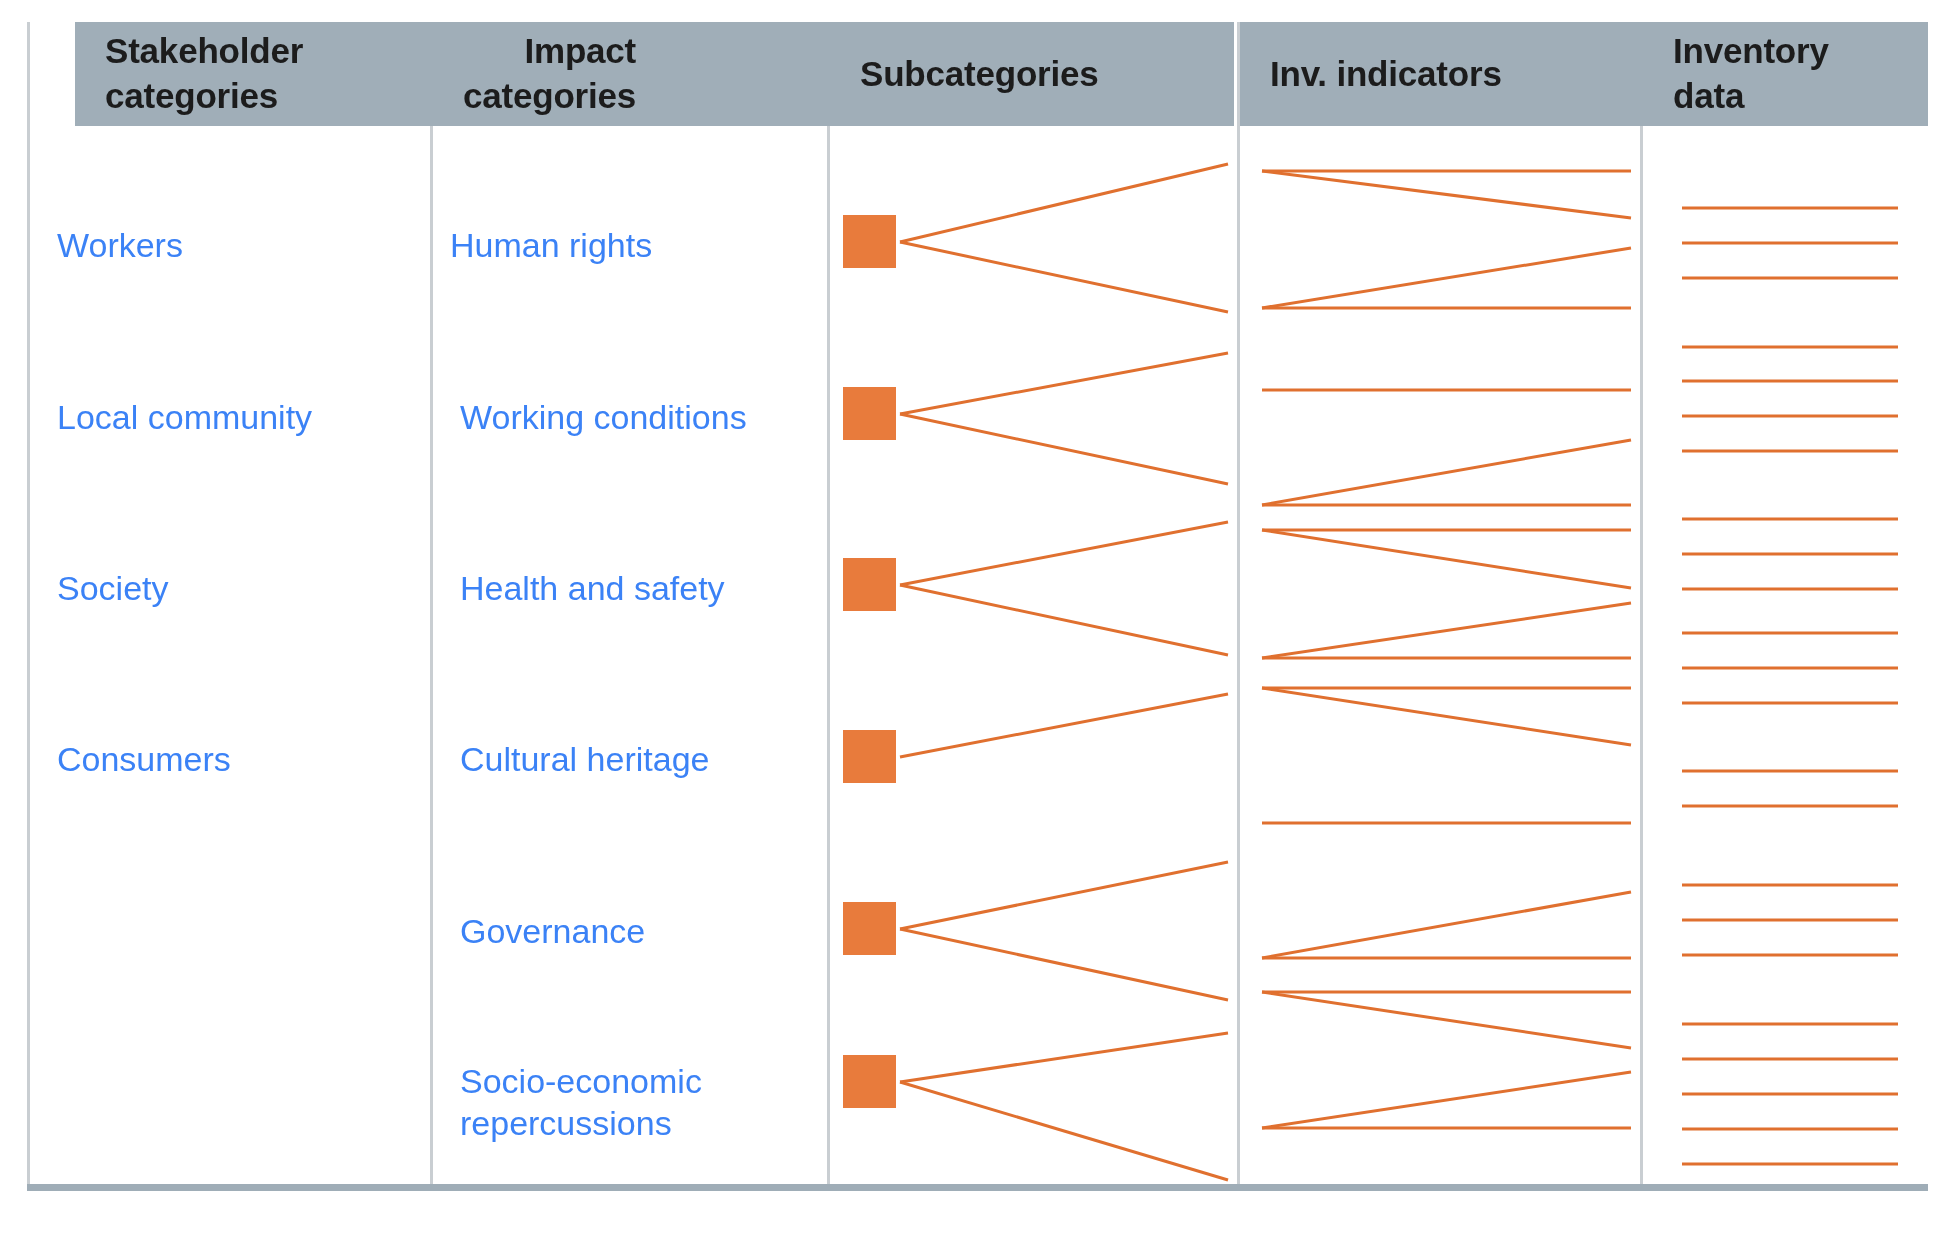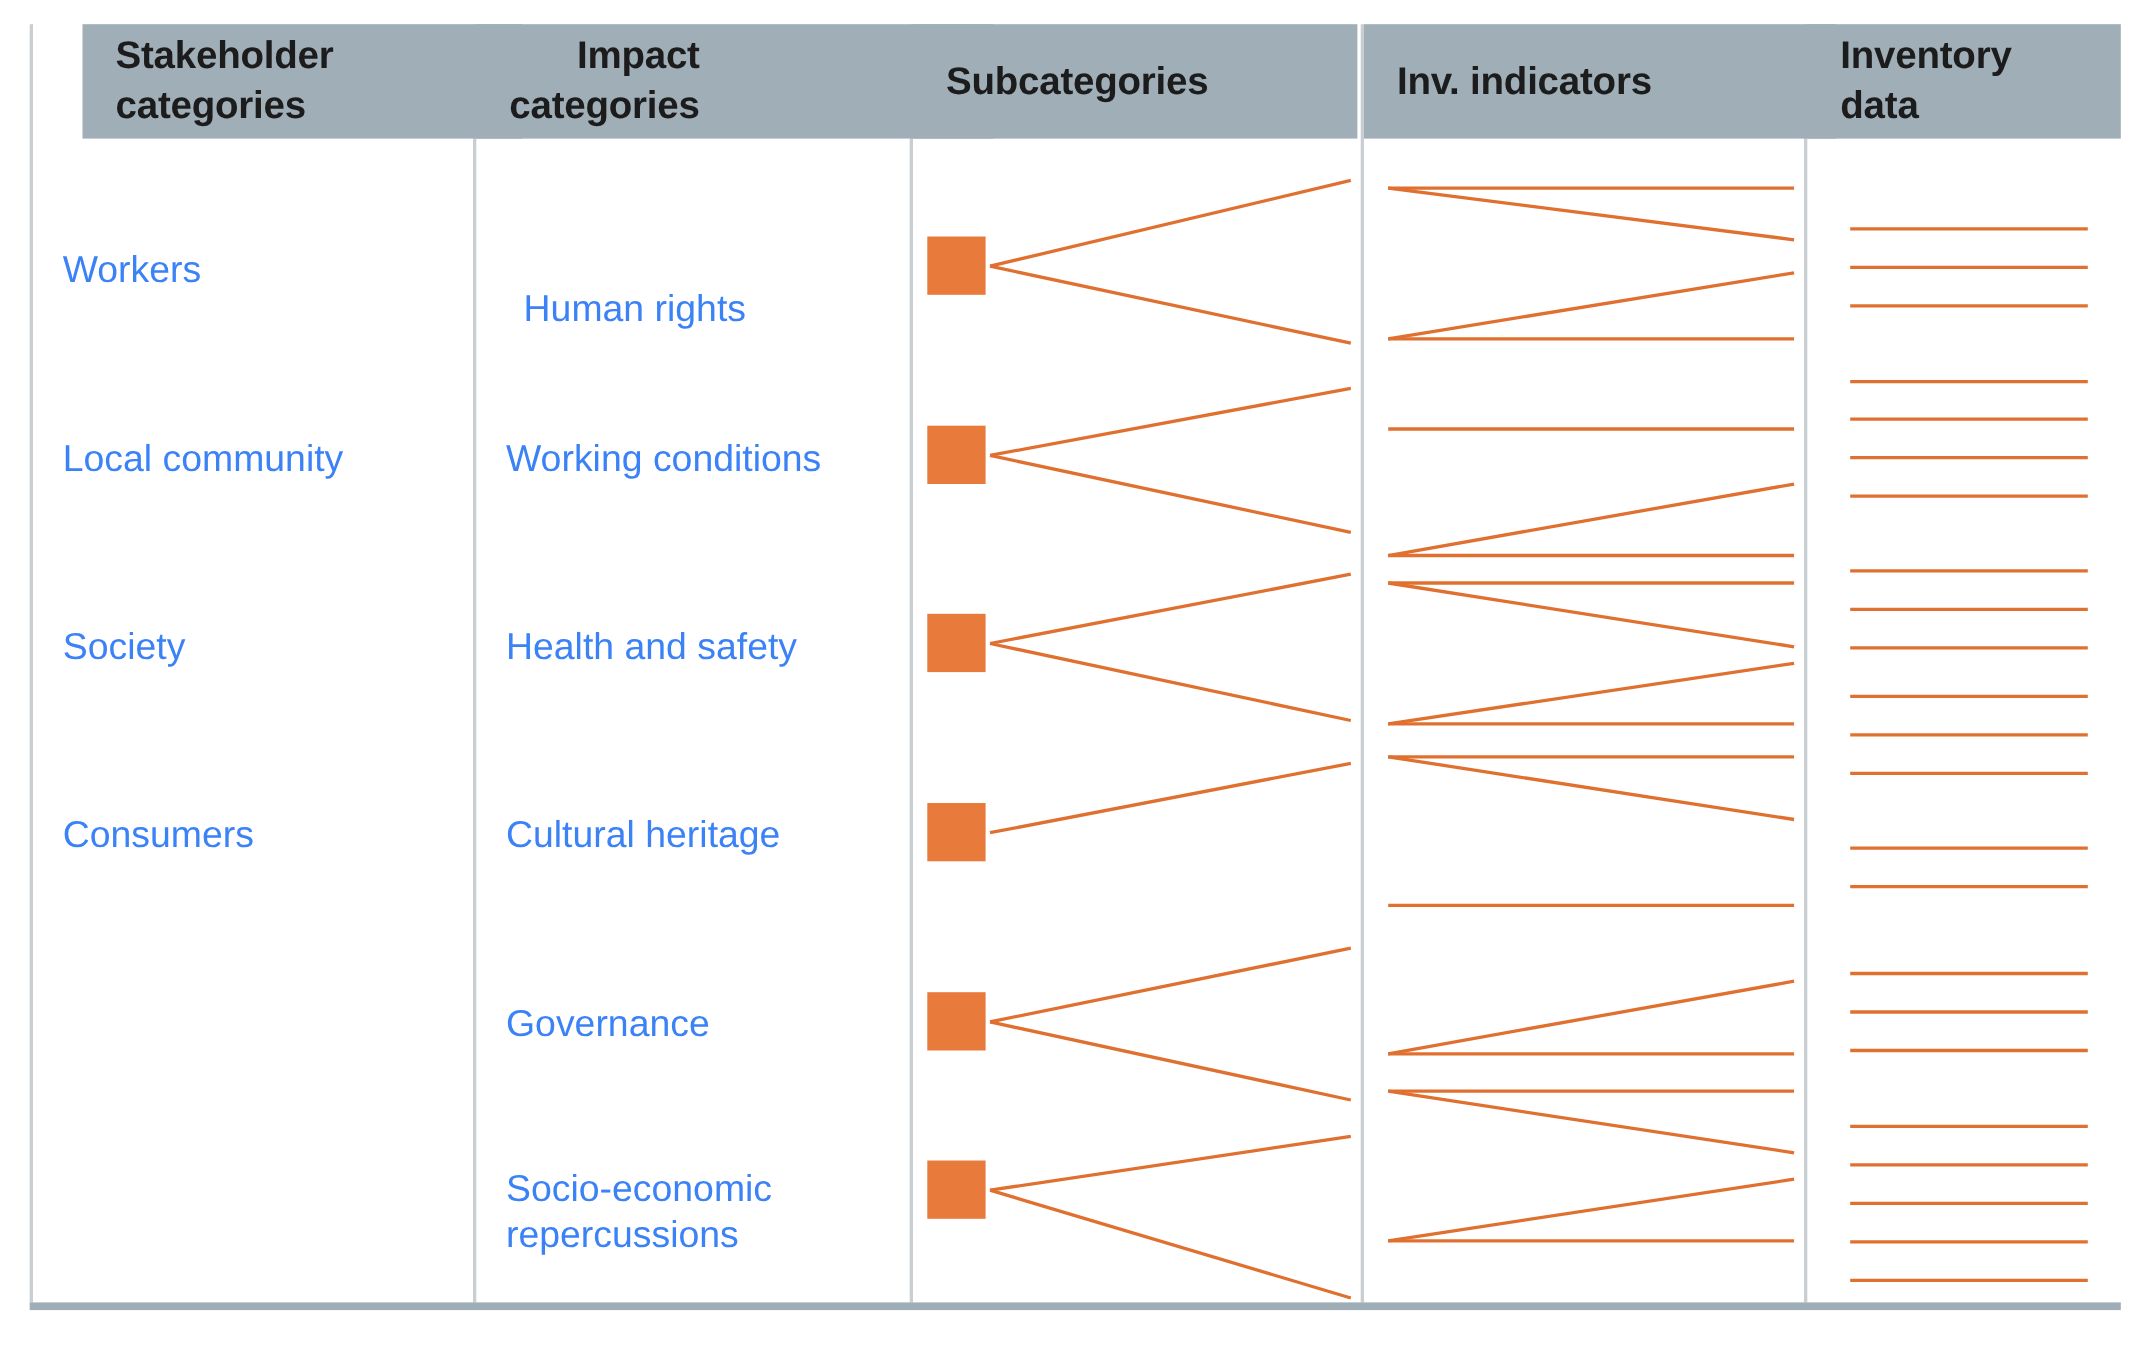--- a/index.html
+++ b/index.html
@@ -123,21 +123,21 @@
   <div class="hdr" style="left:1643px; width:285px;">
     <span class="hdr-text">Inventory
 data</span>
   </div>
 
   <div class="cell" style="left:57px; top:224px;">Workers</div>
   <div class="cell" style="left:57px; top:396px;">Local community</div>
   <div class="cell" style="left:57px; top:567px;text-align:right;">Society</div>
   <div class="cell" style="left:57px; top:738px;">Consumers</div>
 
-  <div class="cell" style="left:476px; top:224px;margin-top:36px;">Human rights</div>
+  <div class="cell" style="left:450px; top:224px;">Human rights</div>
   <div class="cell" style="left:460px; top:567px;">Health and safety</div>
   <div class="cell" style="left:460px; top:396px;">Working conditions</div>
   <div class="cell" style="left:460px; top:738px;">Cultural heritage</div>
   <div class="cell" style="left:460px; top:910px;">Governance</div>
   <div class="cell" style="left:460px; top:1060px;">Socio-economic
 repercussions</div>
 
   <div class="node" style="left:843px; top:215px;"></div>
   <div class="node" style="left:843px; top:387px;"></div>
   <div class="node" style="left:843px; top:558px;"></div>

